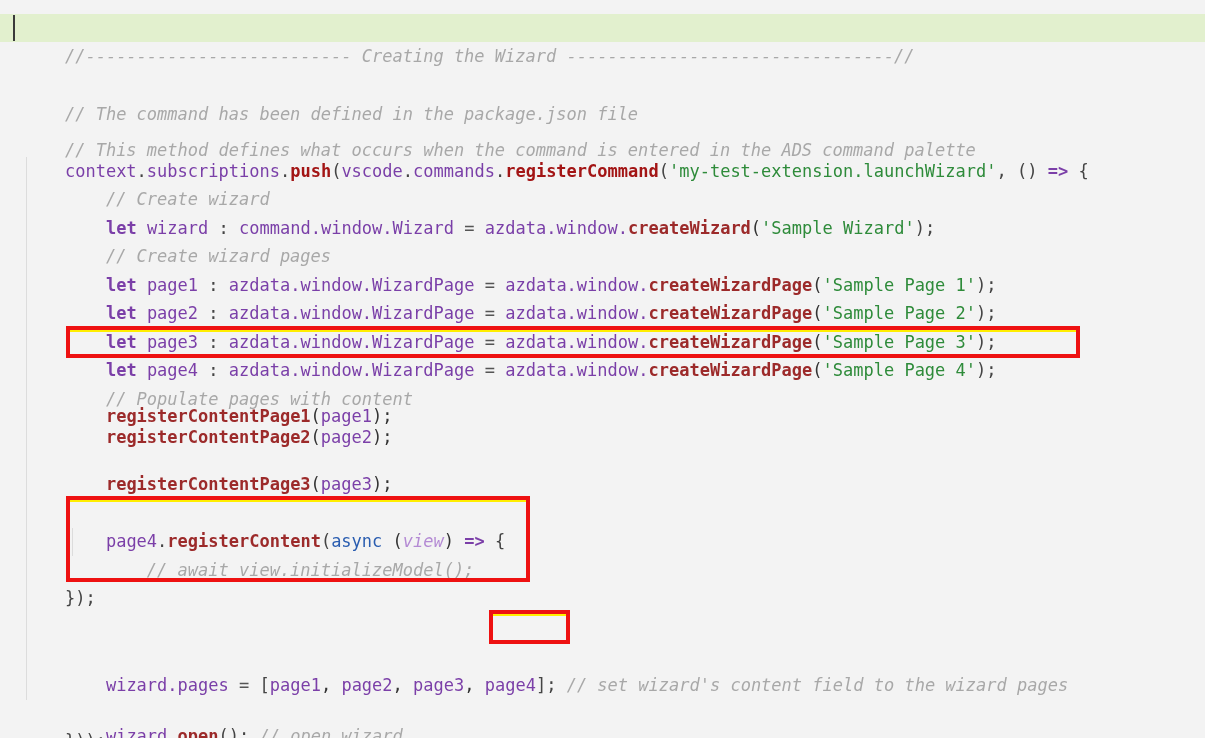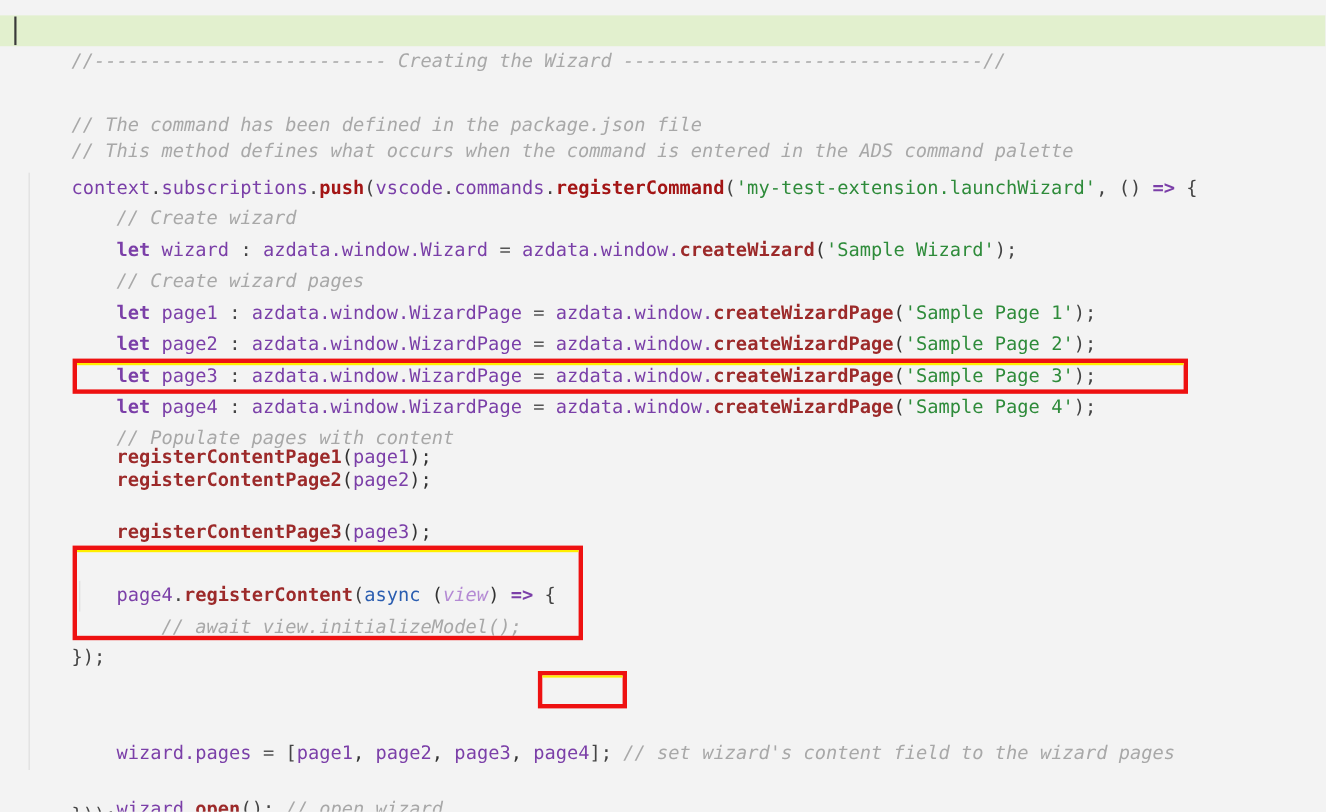--- a/index.html
+++ b/index.html
@@ -94,34 +94,34 @@
 
   <div class="code-line line-highlight" style="top:14px;">
     <span class="code-text tok-comment">//-------------------------- Creating the Wizard --------------------------------//</span>
   </div>
   <div class="caret" style="left:13px; top:15px; height:26px;"></div>
 
   <div class="code-line" style="top:72px;">
     <span class="code-text tok-comment">// The command has been defined in the package.json file</span>
   </div>
 
-  <div class="code-line" style="top:96px;">
+  <div class="code-line" style="top:108px;">
     <span class="code-text tok-comment">// This method defines what occurs when the command is entered in the ADS command palette</span>
   </div>
 
   <div class="code-line" style="top:129px;">
     <span class="code-text"><span class="tok-ident">context</span><span class="tok-punct">.</span><span class="tok-ident">subscriptions</span><span class="tok-punct">.</span><span class="tok-method">push</span><span class="tok-punct">(</span><span class="tok-ident">vscode</span><span class="tok-punct">.</span><span class="tok-ident">commands</span><span class="tok-punct">.</span><span class="tok-method">registerCommand</span><span class="tok-punct">(</span><span class="tok-string">'my-test-extension.launchWizard'</span><span class="tok-punct">, </span><span class="tok-punct">() </span><span class="tok-arrow">=&gt;</span><span class="tok-punct"> {</span></span>
   </div>
 
   <div class="code-line" style="top:157px;">
     <span class="code-text tok-comment">    // Create wizard</span>
   </div>
 
   <div class="code-line" style="top:186px;">
-    <span class="code-text">    <span class="tok-keyword">let</span> <span class="tok-var">wizard</span> <span class="tok-punct">:</span> <span class="tok-ident">azdata.window.Wizard</span> <span class="tok-op">=</span> <span class="tok-ident">azdata.window.</span><span class="tok-call">createWizard</span>(<span class="tok-string">'Sample Wizard'</span><span class="tok-punct">);</span></span>
+    <span class="code-text">    <span class="tok-keyword">let</span> <span class="tok-var">wizard</span> <span class="tok-punct">:</span> <span class="tok-ident">command.window.Wizard</span> <span class="tok-op">=</span> <span class="tok-ident">azdata.window.</span><span class="tok-call">createWizard</span>(<span class="tok-string">'Sample Wizard'</span><span class="tok-punct">);</span></span>
   </div>
 
   <div class="code-line" style="top:214px;">
     <span class="code-text tok-comment">    // Create wizard pages</span>
   </div>
 
   <div class="code-line" style="top:243px;">
     <span class="code-text">    <span class="tok-keyword">let</span> <span class="tok-var">page1</span> <span class="tok-punct">:</span> <span class="tok-ident">azdata.window.WizardPage</span> <span class="tok-op">=</span> <span class="tok-ident">azdata.window.</span><span class="tok-call">createWizardPage</span>(<span class="tok-string">'Sample Page 1'</span><span class="tok-punct">);</span></span>
   </div>
 

